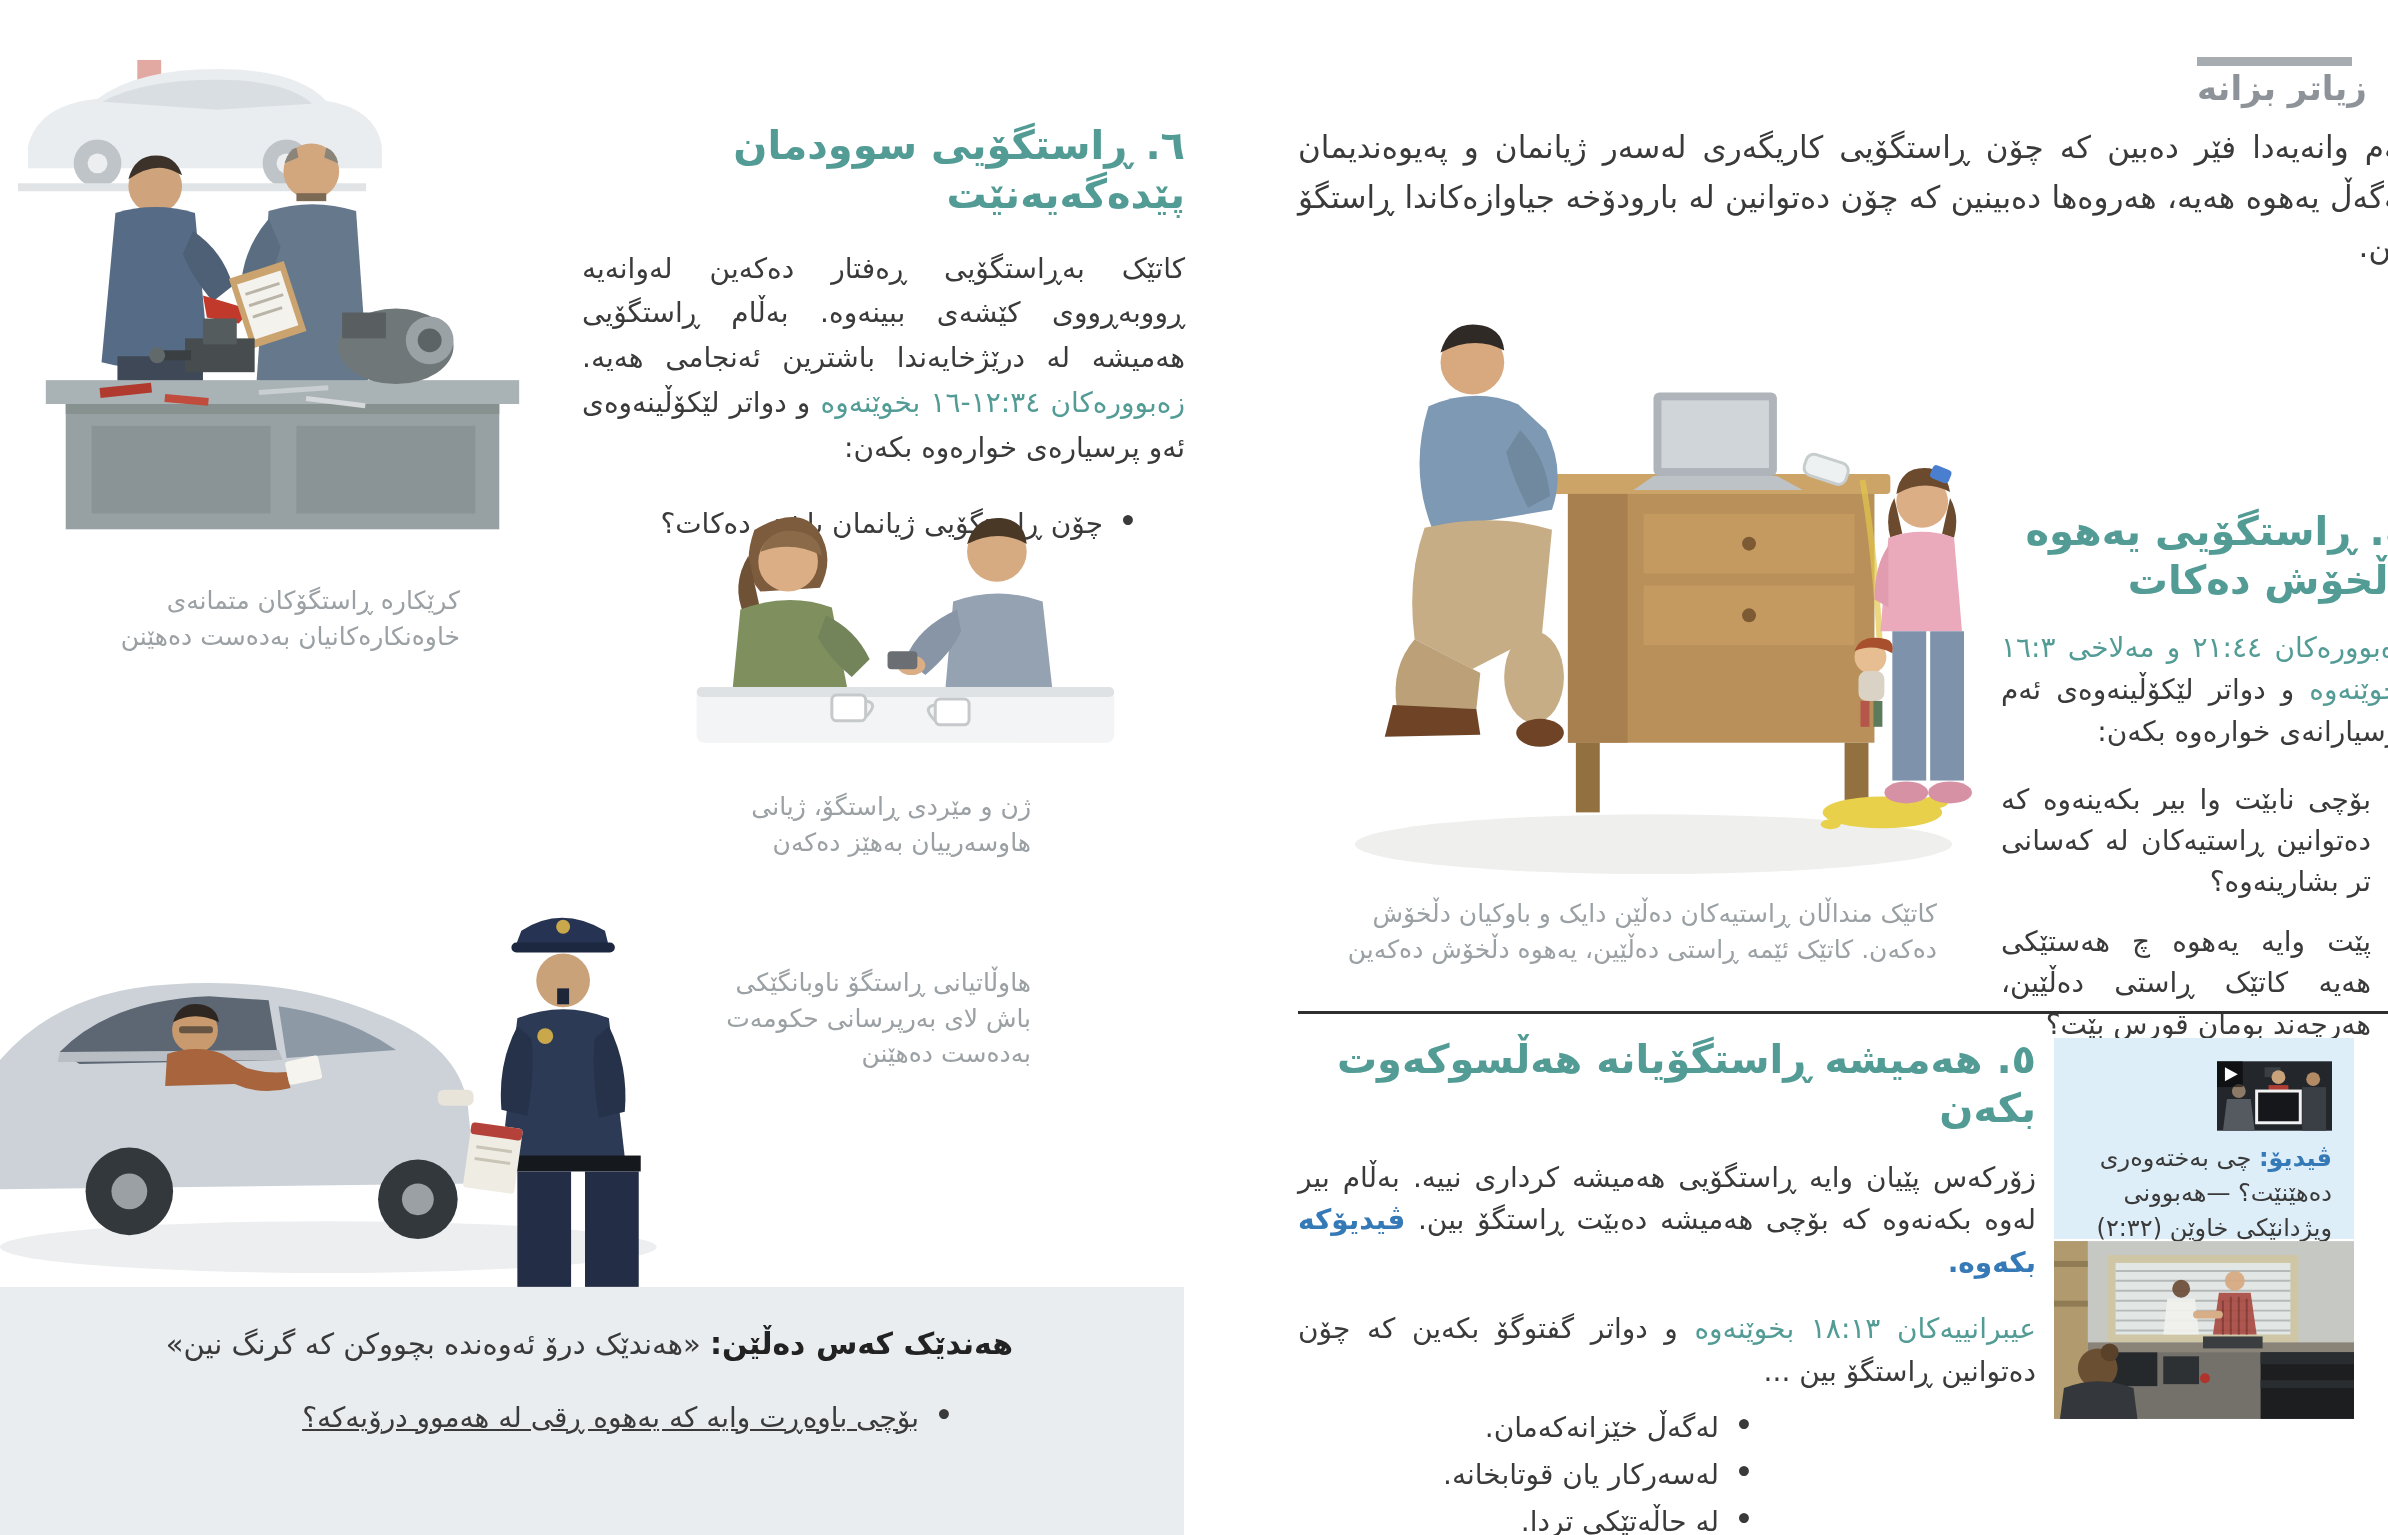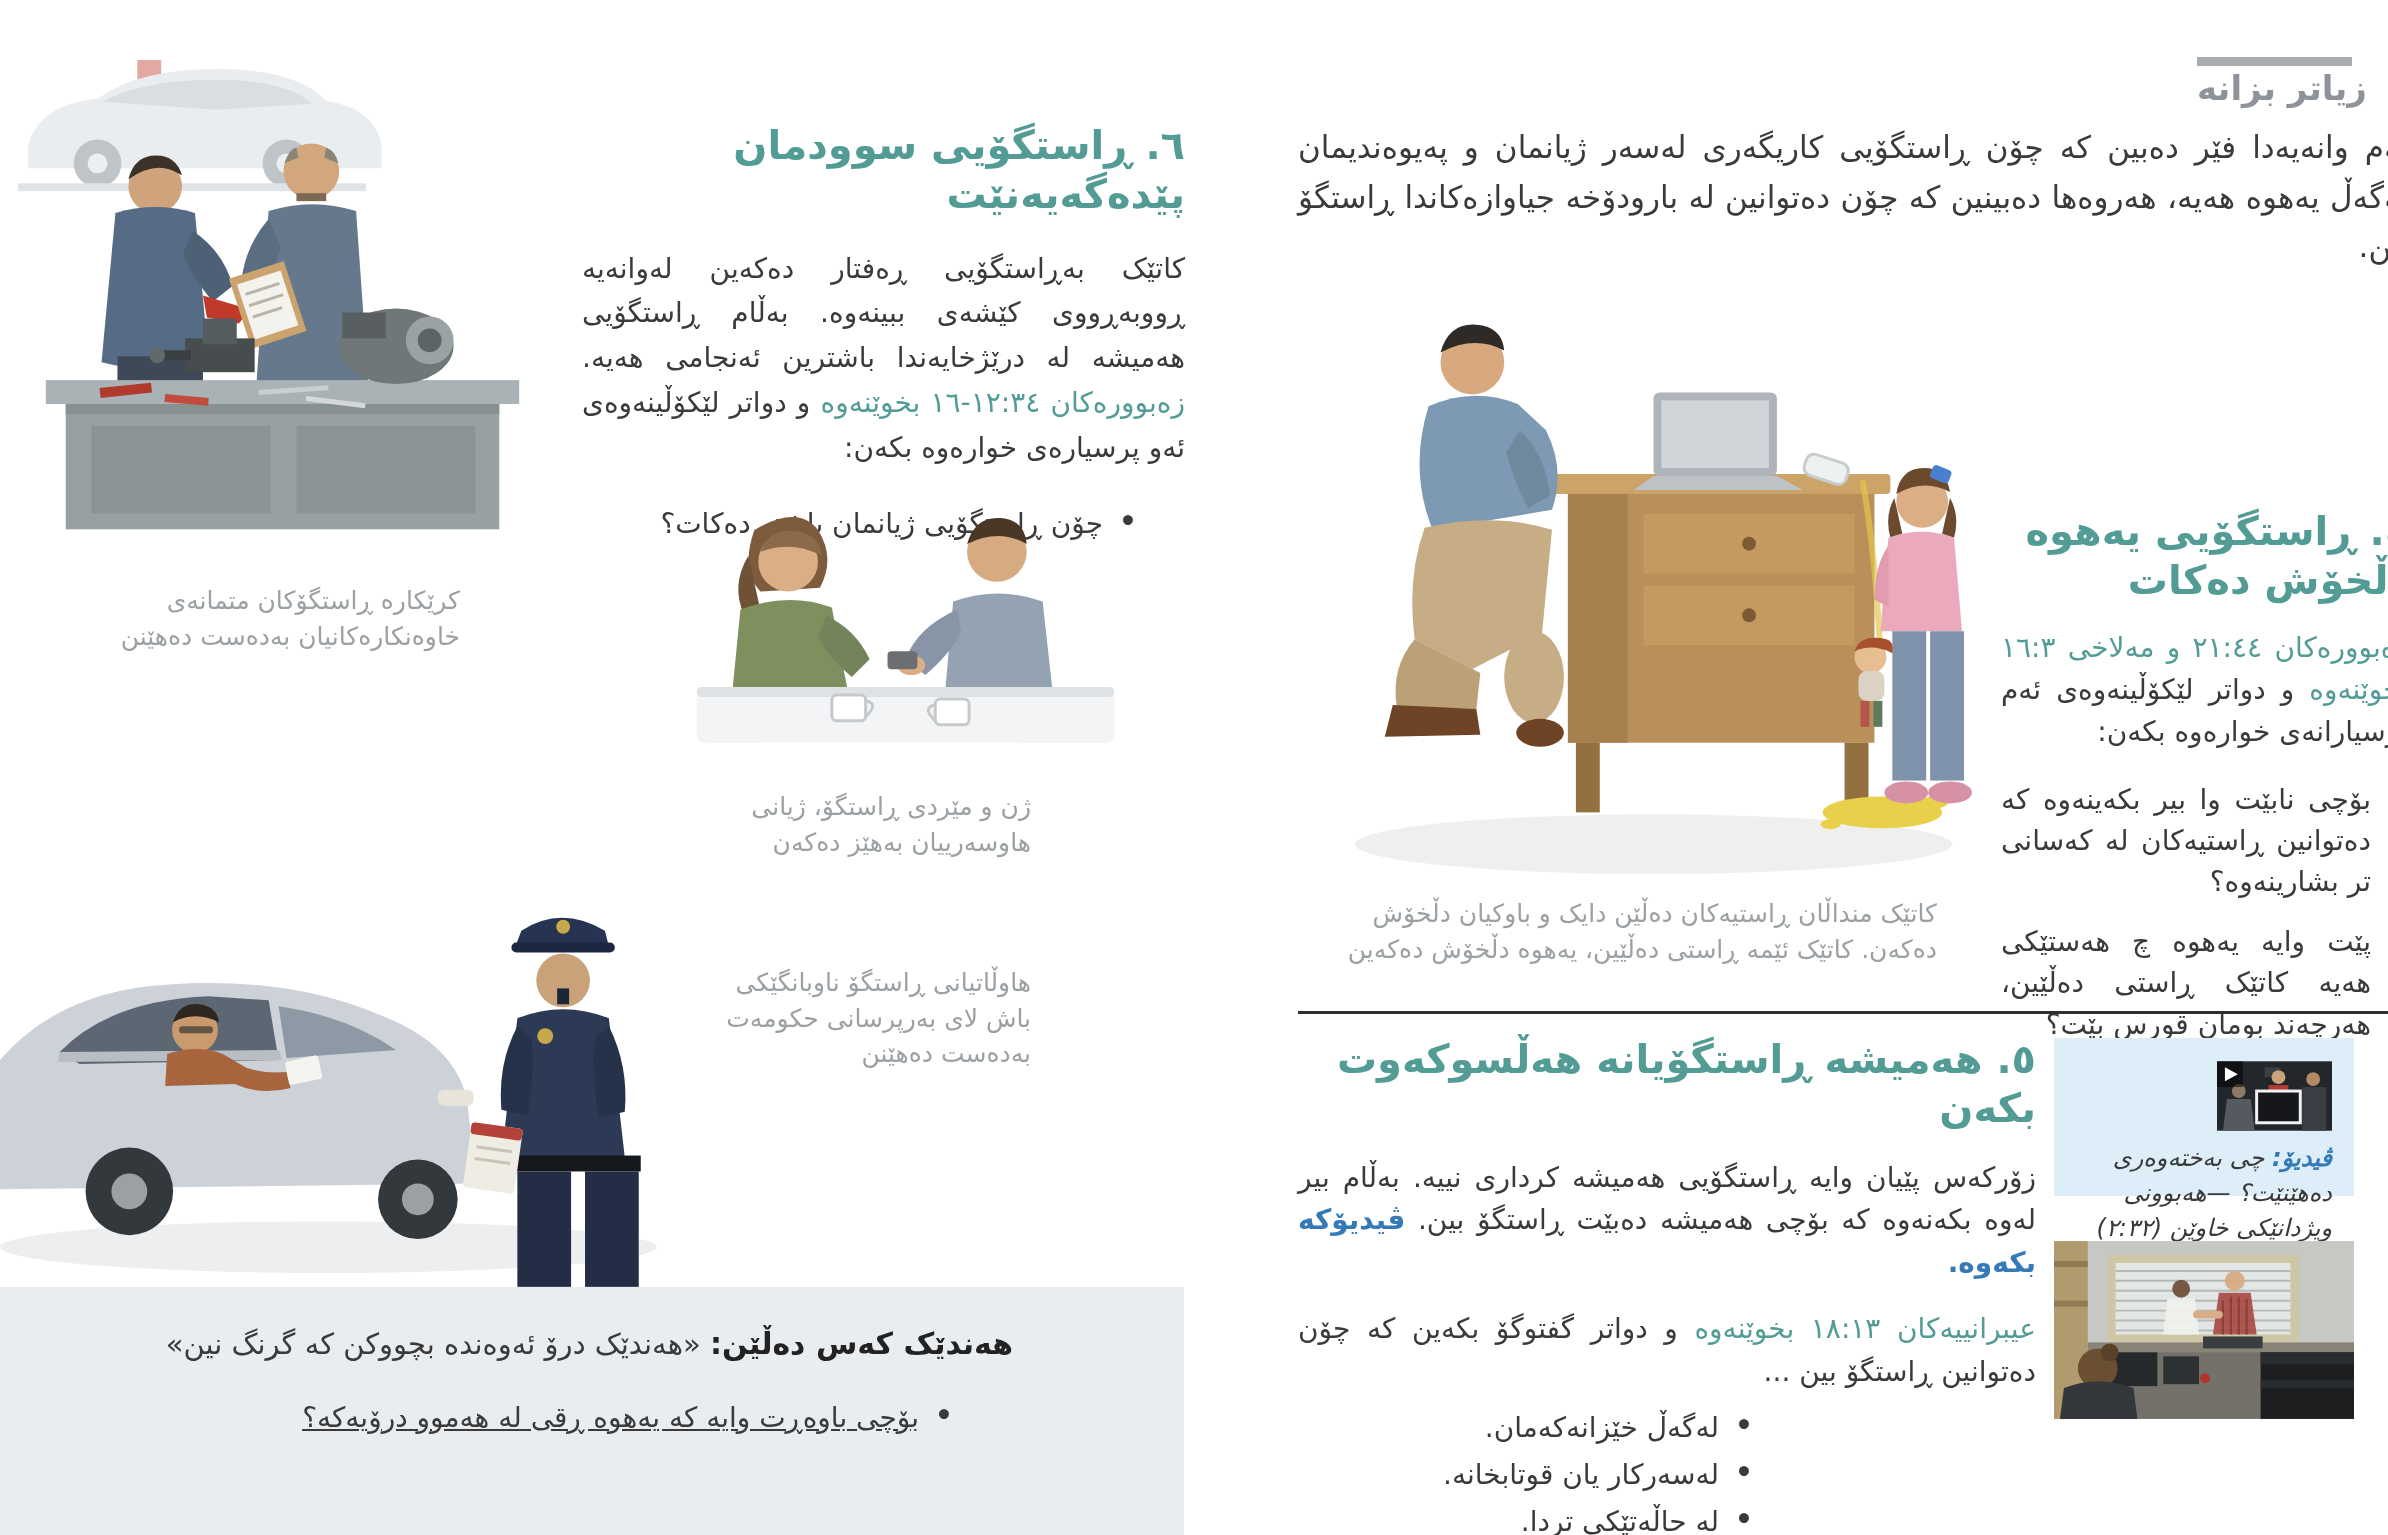--- a/index.html
+++ b/index.html
@@ -37,21 +37,21 @@
   #cap-family{left:100px;top:896px;width:612px;}
   #sec4{right:10px;top:507px;width:408px;text-align:right;margin-left:44px;}
   #sec4 .para{margin-top:22px;font-size:28px;line-height:1.5;text-align:justify;}
   #sec4 .bullets{margin-top:26px;}
   #sec4 .bullet{margin-bottom:18px;font-size:28px;line-height:1.48;}
   #divider{left:73px;top:1011px;width:1099px;height:3px;background:#2f2f2f;}
   #sec5{left:73px;top:1035px;width:738px;text-align:right;}
   #sec5 .para{margin-top:24px;font-size:28px;line-height:1.52;text-align:justify;}
   #sec5 .bullets{margin-top:18px;margin-right:279px;}
   #sec5 .bullet{margin-bottom:14px;font-size:28px;text-align:right;}
-  #videobox{left:829px;top:1038px;width:300px;height:158px;background:#ddeef8;font-style:italic;}
+  #videobox{left:829px;top:1038px;width:300px;height:201px;background:#ddeef8;}
   #videobox .thumb{position:absolute;top:23px;right:22px;width:115px;height:70px;cursor:pointer;}
   #videobox .vtext{position:absolute;top:103px;right:22px;left:14px;font-size:24px;line-height:1.45;text-align:right;}
   #videobox .vlabel{font-weight:bold;}
   #photo{left:829px;top:1241px;width:300px;height:178px;}
   svg{display:block;}
 </style>
 </head>
 <body>
 
 <svg class="abs" style="left:8px;top:52px;" width="549" height="531" viewBox="0 0 552 534">

